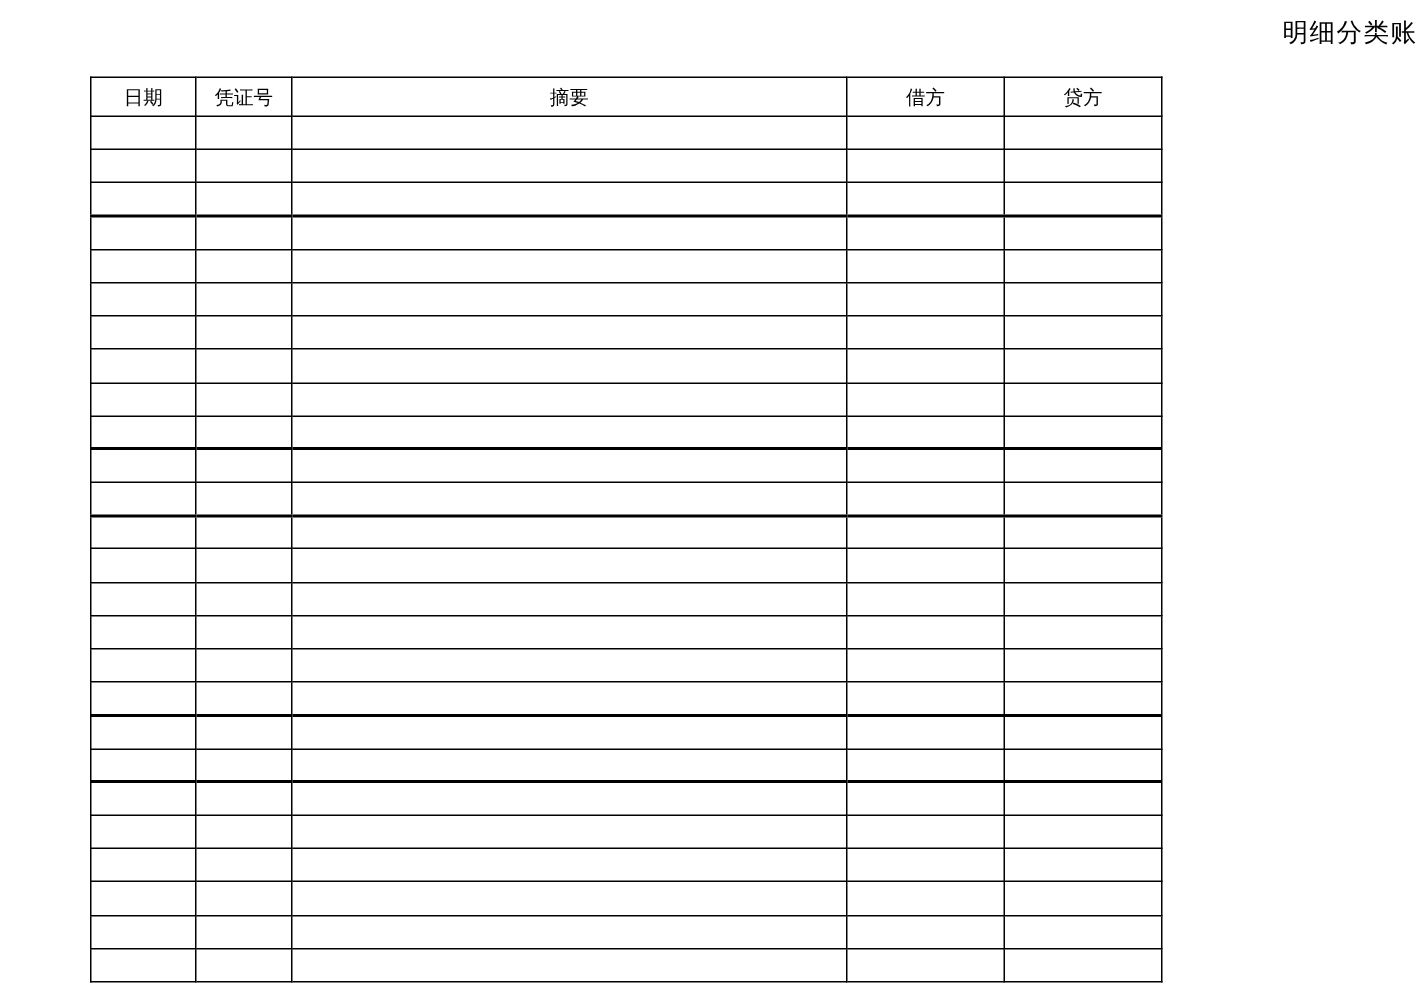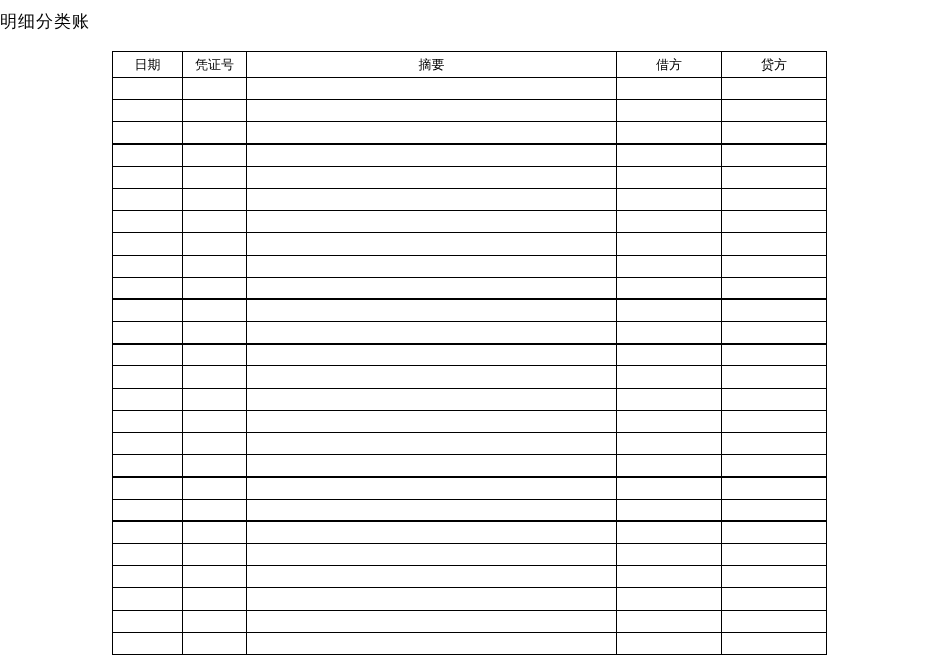--- a/index.html
+++ b/index.html
@@ -8,30 +8,30 @@
       box-sizing: border-box;
     }
     body {
       background: #ffffff;
       width: 945px;
       height: 668px;
       font-family: "SimSun", "宋体", serif;
       position: relative;
     }
     .page-title {
-      text-align: left;
+      text-align: right;
       font-size: 17px;
       color: #000;
       padding-top: 10px;
       padding-bottom: 18px;
       letter-spacing: 1px;
       font-family: Liberation Mono, monospace;
     }
     .ledger-wrapper {
-      margin-left: 112px;
+      margin-left: 60px;
       width: 715px;
     }
     table.ledger {
       border-collapse: collapse;
       width: 100%;
       table-layout: fixed;
     }
     table.ledger th,
     table.ledger td {
       border: 1px solid #000;

